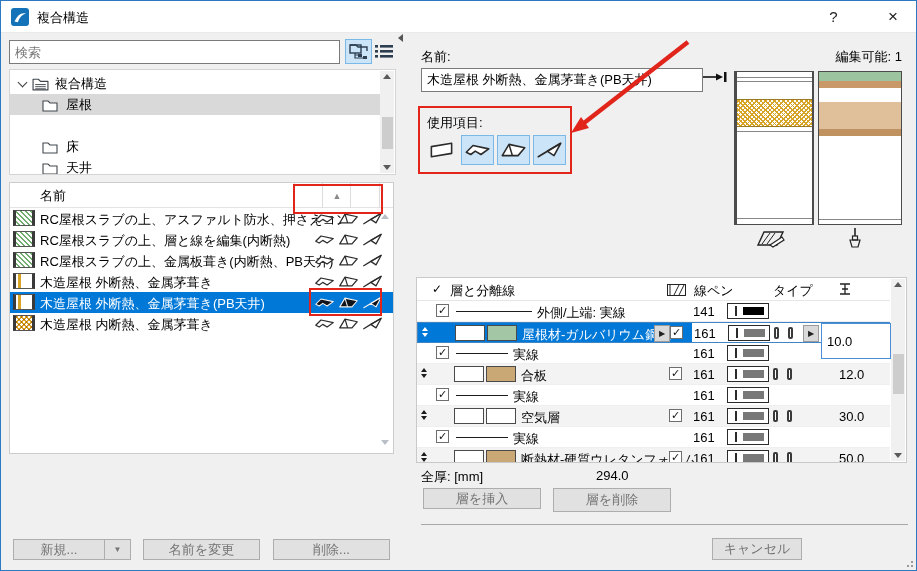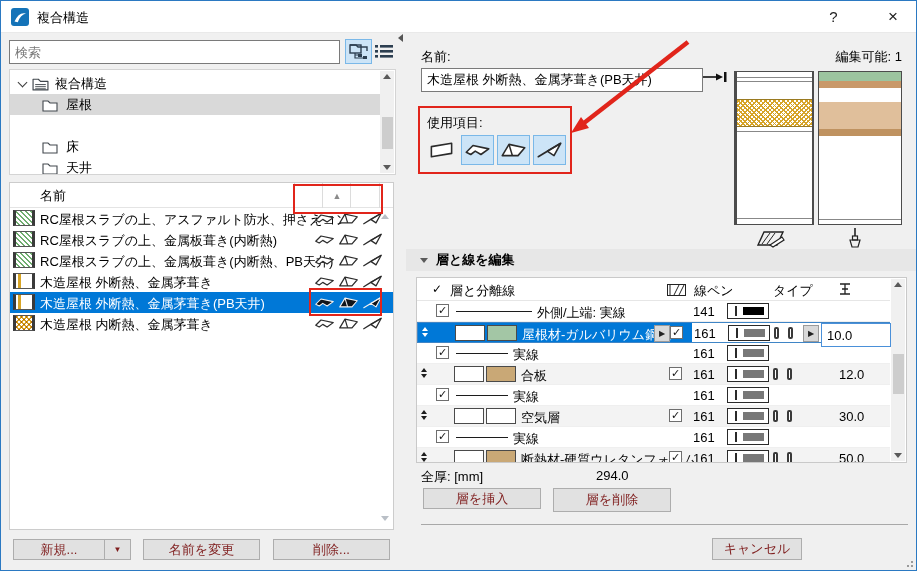--- a/index.html
+++ b/index.html
@@ -11,21 +11,21 @@
   .tb-title{position:absolute;left:36px;top:8px;}
   .tb-btn{position:absolute;top:0;height:31px;display:flex;align-items:center;justify-content:center;
           background:#fff;border:0;font-size:15px;color:#222;font-family:inherit;}
   .tb-help{right:60px;width:45px;}
   .tb-close{right:0;width:46px;font-size:17px;}
   
   .input{position:absolute;background:#fff;border:1px solid #7a7a7a;box-sizing:border-box;
          font-family:inherit;font-size:13px;padding:0 5px;color:#000;}
   .input::placeholder{color:#767676;}
   .btn{position:absolute;background:#e1e1e1;border:1px solid #adadad;box-sizing:border-box;
-       display:flex;align-items:center;justify-content:center;font-family:inherit;font-size:13px;color:#7f1d1d;padding:0;}
+       display:flex;align-items:center;justify-content:center;font-family:inherit;font-size:13px;color:#737373;padding:0;}
   .btn.default{border:3px solid #7f1d1d;margin-top:48px;}
   .cb{display:inline-block;width:13px;height:13px;background:#fff;border:1px solid #6e6e6e;box-sizing:border-box;
       font-size:11px;line-height:11px;text-align:center;color:#111;overflow:hidden;}
   .tri{width:0;height:0;}
   .tri.up{border-left:4px solid transparent;border-right:4px solid transparent;border-bottom:5px solid #5a5a5a;}
   .tri.dn{border-left:4px solid transparent;border-right:4px solid transparent;border-top:5px solid #5a5a5a;}
   .tri.faint.up{border-bottom-color:#b9bfc6;}
   .tri.faint.dn{border-top-color:#b9bfc6;}
   .updown{display:flex;flex-direction:column;gap:2px;align-items:center;}
   .updown .u{width:0;height:0;border-left:3.5px solid transparent;border-right:3.5px solid transparent;border-bottom:4px solid #1c1c1c;}
@@ -35,21 +35,21 @@
   
   .viewbtn{position:absolute;display:flex;align-items:center;justify-content:center;background:transparent;border:1px solid transparent;box-sizing:border-box;}
   .viewbtn.on{background:#cce4f7;border:1px solid #7ab8e8;}
   .tree{position:absolute;left:8px;top:68px;width:387px;height:106px;background:#fff;border:1px solid #d4d4d4;box-sizing:border-box;overflow:hidden;}
   .trow{position:absolute;left:0;width:370px;height:21px;display:flex;align-items:center;}
   .trow.selgray{background:#d9d9d9;}
   .chev{width:6px;height:6px;border-right:1.6px solid #3c3c3c;border-bottom:1.6px solid #3c3c3c;transform:rotate(45deg);margin:0 6px 2px 9px;}
   .scroll{position:absolute;background:#f0f0f0;}
   .thumbbar{position:absolute;left:2px;width:11px;background:#cdcdcd;}
   
-  .clist{position:absolute;left:8px;top:181px;width:385px;height:348px;background:#fff;border:1px solid #cccccc;box-sizing:border-box;overflow:hidden;}
+  .clist{position:absolute;left:8px;top:181px;width:385px;height:272px;background:#fff;border:1px solid #cccccc;box-sizing:border-box;overflow:hidden;}
   .chead{position:absolute;left:0;top:0;width:100%;height:25px;background:#fff;border-bottom:1px solid #e4e4e4;box-sizing:border-box;}
   .hcell{position:absolute;top:0;height:25px;width:28px;border-left:1px solid #dcdcdc;display:flex;align-items:center;justify-content:center;}
   .lrow{position:absolute;left:0;width:383px;height:21px;}
   .lrow.sel{background:#0078d7;color:#fff;}
   .lname{position:absolute;left:30px;top:3px;white-space:nowrap;}
   .licons{position:absolute;left:304px;top:3px;display:flex;gap:3px;}
   .thumb{position:absolute;left:3px;top:2px;width:22px;height:16px;box-sizing:border-box;background:#fff;
          border-left:3px solid #3a3a3a;border-right:3px solid #3a3a3a;border-top:1px solid #555;border-bottom:1px solid #555;}
   .thumb.rc{background:repeating-linear-gradient(45deg,#fff 0 2px,#6fae6f 2px 3.5px);}
   .thumb.wext{background:linear-gradient(90deg,#fff 0 2px,#d7a426 2px 5px,#fff 5px 100%);}
@@ -73,21 +73,21 @@
   .srow.sel{background:#fff;border:1px solid #3f85c6;}
   .selblue{position:absolute;left:0;top:0;bottom:0;width:274px;background:#0078d7;}
   .swatch{position:absolute;top:2px;width:30px;height:16px;background:#fff;border:1px solid #4a4a4a;box-sizing:border-box;}
   .sepline{position:absolute;top:10px;height:1px;background:#1c1c1c;}
   .penbox{position:absolute;top:2px;width:42px;height:16px;border:1px solid #2a2a2a;background:#fff;box-sizing:border-box;}
   .penbox .l{position:absolute;left:7px;top:2px;bottom:2px;width:2px;background:#2a2a2a;}
   .penbox .f{position:absolute;left:15px;top:3px;right:4px;bottom:3px;}
   .bar{position:absolute;top:4px;width:5px;height:12px;border:2px solid #3a3a3a;border-radius:2px;background:#fff;box-sizing:border-box;}
   .popup{position:absolute;top:2px;width:16px;height:17px;background:#d9d9d9;border:1px solid #9a9a9a;box-sizing:border-box;
          display:flex;align-items:center;justify-content:center;font-size:8px;color:#222;}
-  .thickfield{position:absolute;left:403px;top:0px;width:70px;height:24px;background:#fff;border:1px solid #4a90d9;box-sizing:border-box;display:flex;align-items:center;padding-left:5px;}
+  .thickfield{position:absolute;left:403px;top:0px;width:70px;height:36px;background:#fff;border:1px solid #4a90d9;box-sizing:border-box;display:flex;align-items:center;padding-left:5px;}
   .celltxt{position:absolute;top:3px;white-space:nowrap;}
   .grip{position:absolute;right:3px;bottom:3px;width:10px;height:10px;}
   .grip i{position:absolute;width:2px;height:2px;background:#9a9a9a;}
 </style>
 </head>
 <body>
 
 <svg width="0" height="0" style="position:absolute">
   <defs>
     <symbol id="sym-wall" viewBox="0 0 24 16">
@@ -200,21 +200,21 @@
           <svg class="eticon">
             <use href="#sym-roof"></use>
           </svg>
           <svg class="eticon">
             <use href="#sym-shell"></use>
           </svg>
         </span>
     </div>
     <div class="lrow" style="top:46px">
       <span class="thumb rc"></span>
-      <span class="lname">RC屋根スラブの上、金属板葺き(内断熱)</span>
+      <span class="lname">RC屋根スラブの上、層と線を編集(内断熱)</span>
       <span class="licons">
           <svg class="eticon">
             <use href="#sym-slab"></use>
           </svg>
           <svg class="eticon">
             <use href="#sym-roof"></use>
           </svg>
           <svg class="eticon">
             <use href="#sym-shell"></use>
           </svg>
@@ -356,24 +356,20 @@
     <polygon points="2,17 8,4 27,4 21,17" fill="none" stroke="#222" stroke-width="1.4"></polygon>
     <path d="M6,16 L14,5 M11,16 L19,5" stroke="#222" stroke-width="1"></path>
     <path d="M14,17 L26,9 L28,12 L17,19 Z" fill="#fff" stroke="#222" stroke-width="1.2"></path>
   </svg>
   <svg class="abs" style="left:846px;top:226px" width="16" height="22">
     <line x1="8" y1="1" x2="8" y2="9" stroke="#222" stroke-width="1.6"></line>
     <rect x="5.5" y="9" width="5" height="4" fill="none" stroke="#222" stroke-width="1.2"></rect>
     <polygon points="3,13 13,13 11,20 5,20" fill="none" stroke="#222" stroke-width="1.2"></polygon>
   </svg>
 
-  <div class="sechead">
-    <div class="tri dn" style="margin:0 8px 0 14px"></div>
-    <b>層と線を編集</b>
-  </div>
 
   <div class="stable">
     <div class="shead">
       <span style="position:absolute;left:15px;top:4px;font-size:12px">✓</span>
       <span style="position:absolute;left:33px;top:4px">層と分離線</span>
       <svg style="position:absolute;left:250px;top:6px" width="19" height="12">
         <rect x="0.5" y="0.5" width="18" height="11" fill="none" stroke="#222" stroke-width="1"></rect>
         <path d="M3,1 v10 M7,11 L12,1 M12,11 L17,1" stroke="#222" stroke-width="1" fill="none"></path>
       </svg>
       <span style="position:absolute;left:277px;top:4px">線ペン</span>

